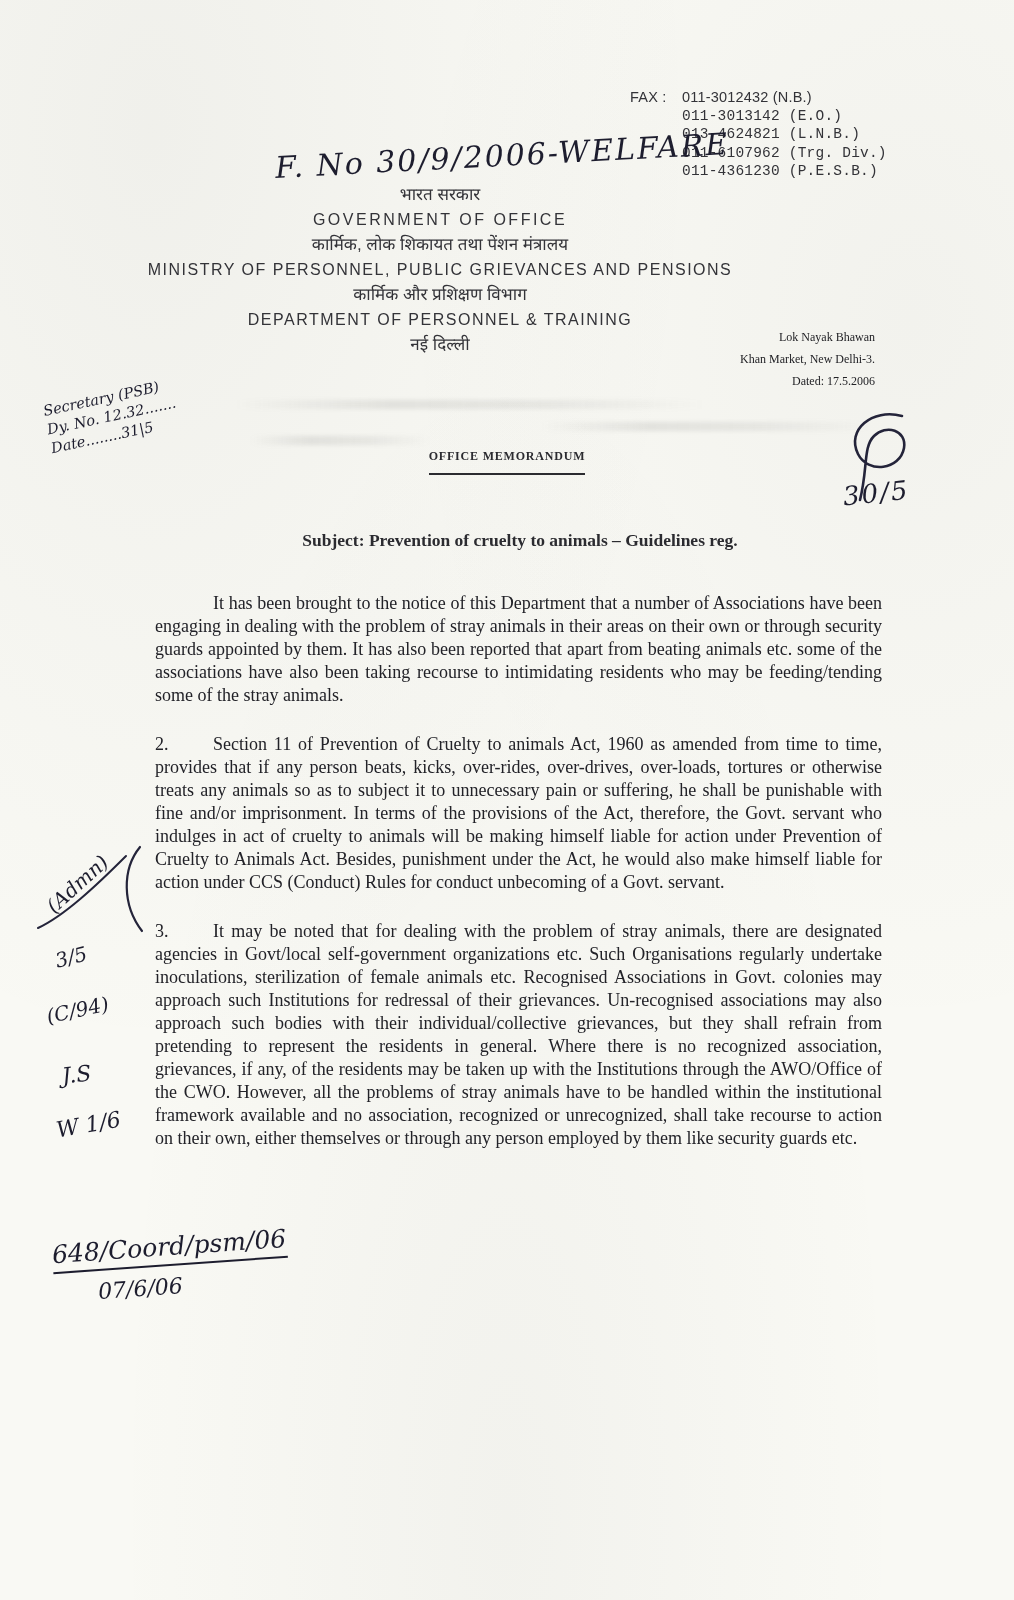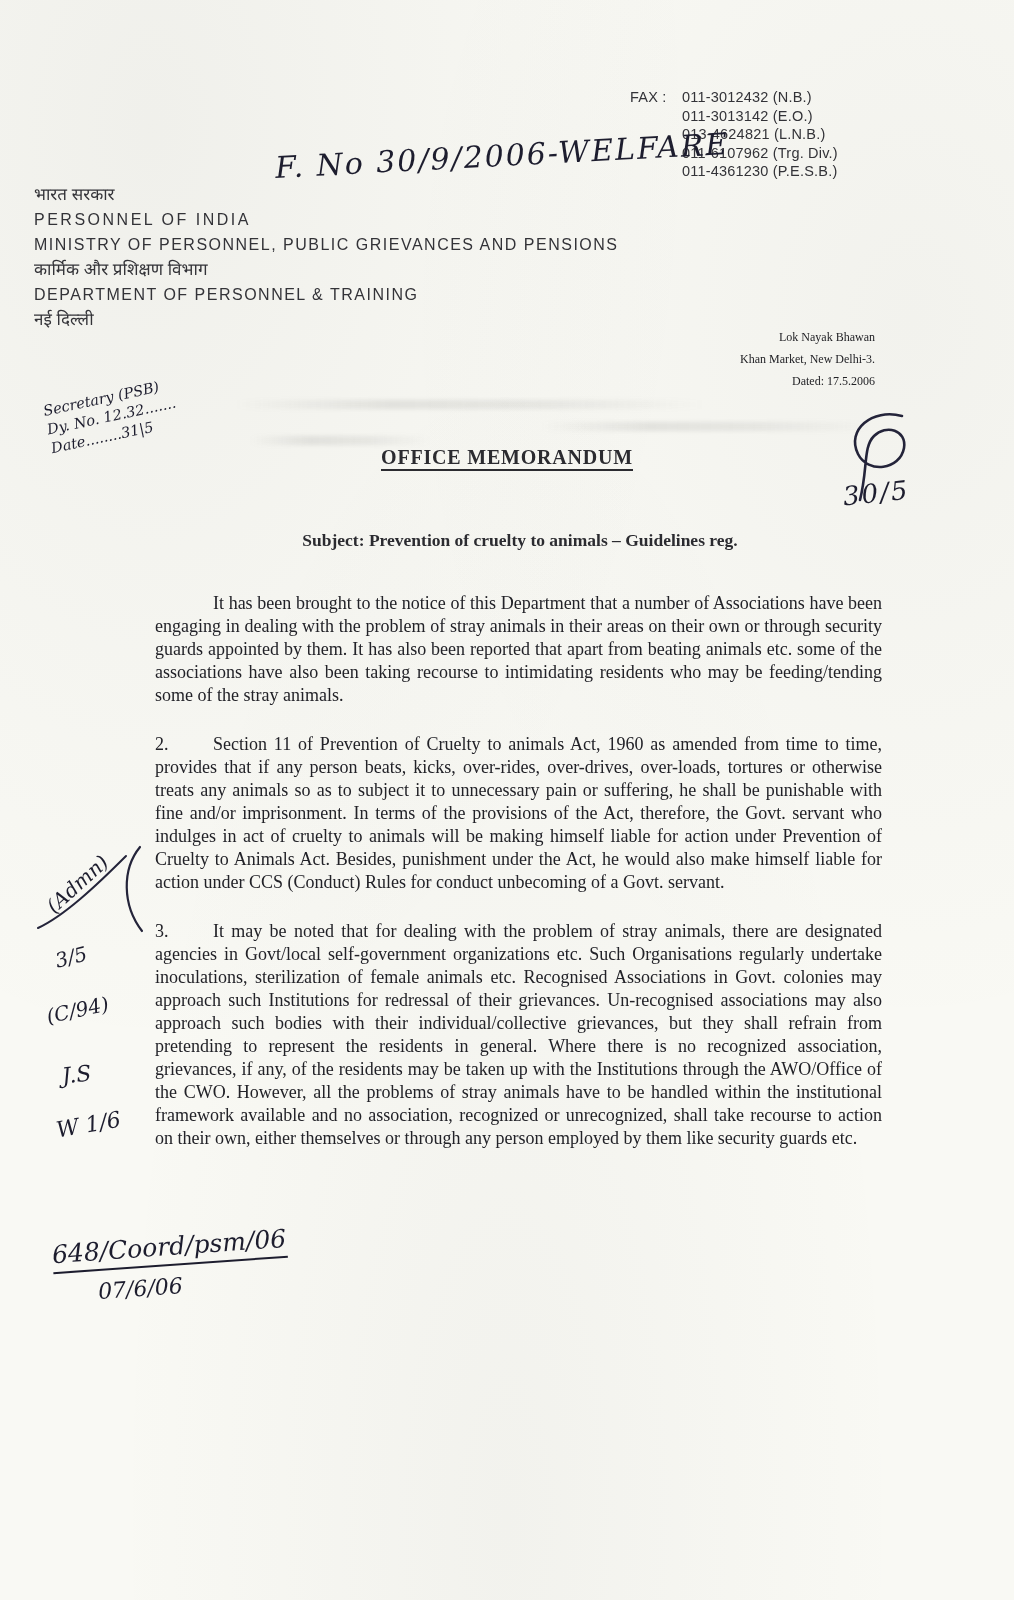--- a/index.html
+++ b/index.html
@@ -16,43 +16,43 @@
       #f9f9f4;
   }
 
   .sans { font-family:"Liberation Sans", sans-serif; }
   .hw   { font-family:"DejaVu Serif", serif; font-style:italic; color:#1d1d2e; }
 
   
   .fax-block { position:absolute; left:630px; top:88px; font-size:14.5px; line-height:18.6px; letter-spacing:0.2px; color:#333338; }
   .fax-line { white-space:nowrap; }
   .fax-label { display:inline-block; width:52px; }
-  .fax-indent { padding-left:52px; }
+  .fax-indent { padding-left:52px;font-family:Liberation Mono, monospace; }
 
   
   .file-number { position:absolute; left:275px; top:138px; font-size:30px; letter-spacing:2px; transform:rotate(-3deg); }
 
   
-  .letterhead { position:absolute; left:34px; top:182px; width:800px; color:#333338; }
+  .letterhead { position:absolute; left:40px; top:182px; width:800px; text-align:center; color:#333338; }
   .lh-hi { font-size:17px; line-height:25px; font-family:"Liberation Sans","DejaVu Sans",sans-serif; }
   .lh-en { font-size:16px; line-height:25px; letter-spacing:1.5px; font-family:"Liberation Sans",sans-serif; }
   .lh-govt { letter-spacing:2.5px; }
 
   
   .address-block { position:absolute; right:139px; top:326px; text-align:right; font-size:12px; line-height:22px; color:#222226; }
 
   
   .receipt-stamp { position:absolute; left:46px; top:388px; transform:rotate(-12deg); font-size:14.5px; line-height:19px; }
 
   
   .smudge { position:absolute; height:9px; filter:blur(2px); background:linear-gradient(90deg, transparent, rgba(110,110,110,0.14), rgba(110,110,110,0.10), transparent); }
 
   
   .memo-title { position:absolute; left:0; width:1014px; top:446px; text-align:center; }
-  .memo-title span { font-weight:bold; font-size:20px; letter-spacing:0.8px; border-bottom:2px solid #2b2b30; padding-bottom:1px; }
+  .memo-title span { font-weight:bold; font-size:12px; letter-spacing:0.8px; border-bottom:2px solid #2b2b30; padding-bottom:10px; }
 
   
   .flourish { position:absolute; left:830px; top:410px; }
   .date-mark { position:absolute; left:843px; top:478px; font-size:26px; transform:rotate(-6deg); letter-spacing:2px; }
 
   
   .subject-line { position:absolute; left:0; width:1014px; top:530px; text-align:center; font-weight:bold; font-size:17.5px;padding-left:26px; }
 
   
   .body-text { position:absolute; left:155px; top:592px; width:727px; font-size:18px; line-height:23px; text-align:justify; color:#222228; }
@@ -88,21 +88,22 @@
     <div class="fax-line fax-indent"><span>011-3013142 (E.O.)</span></div>
     <div class="fax-line fax-indent"><span>013-4624821 (L.N.B.)</span></div>
     <div class="fax-line fax-indent"><span>011-6107962 (Trg. Div.)</span></div>
     <div class="fax-line fax-indent"><span>011-4361230 (P.E.S.B.)</span></div>
   </div>
 
   <div class="file-number hw">F. No 30/9/2006-WELFARE</div>
 
   <div class="letterhead">
     <div class="lh-hi">भारत सरकार</div>
-    <div class="lh-en lh-govt">PERSONNEL OF INDIA</div>
+    <div class="lh-en lh-govt">GOVERNMENT OF OFFICE</div>
+    <div class="lh-hi">कार्मिक, लोक शिकायत तथा पेंशन मंत्रालय</div>
     <div class="lh-en">MINISTRY OF PERSONNEL, PUBLIC GRIEVANCES AND PENSIONS</div>
     <div class="lh-hi">कार्मिक और प्रशिक्षण विभाग</div>
     <div class="lh-en">DEPARTMENT OF PERSONNEL &amp; TRAINING</div>
     <div class="lh-hi">नई दिल्ली</div>
   </div>
 
   <div class="address-block">
     <div>Lok Nayak Bhawan</div>
     <div>Khan Market, New Delhi-3.</div>
     <div>Dated: 17.5.2006</div>

